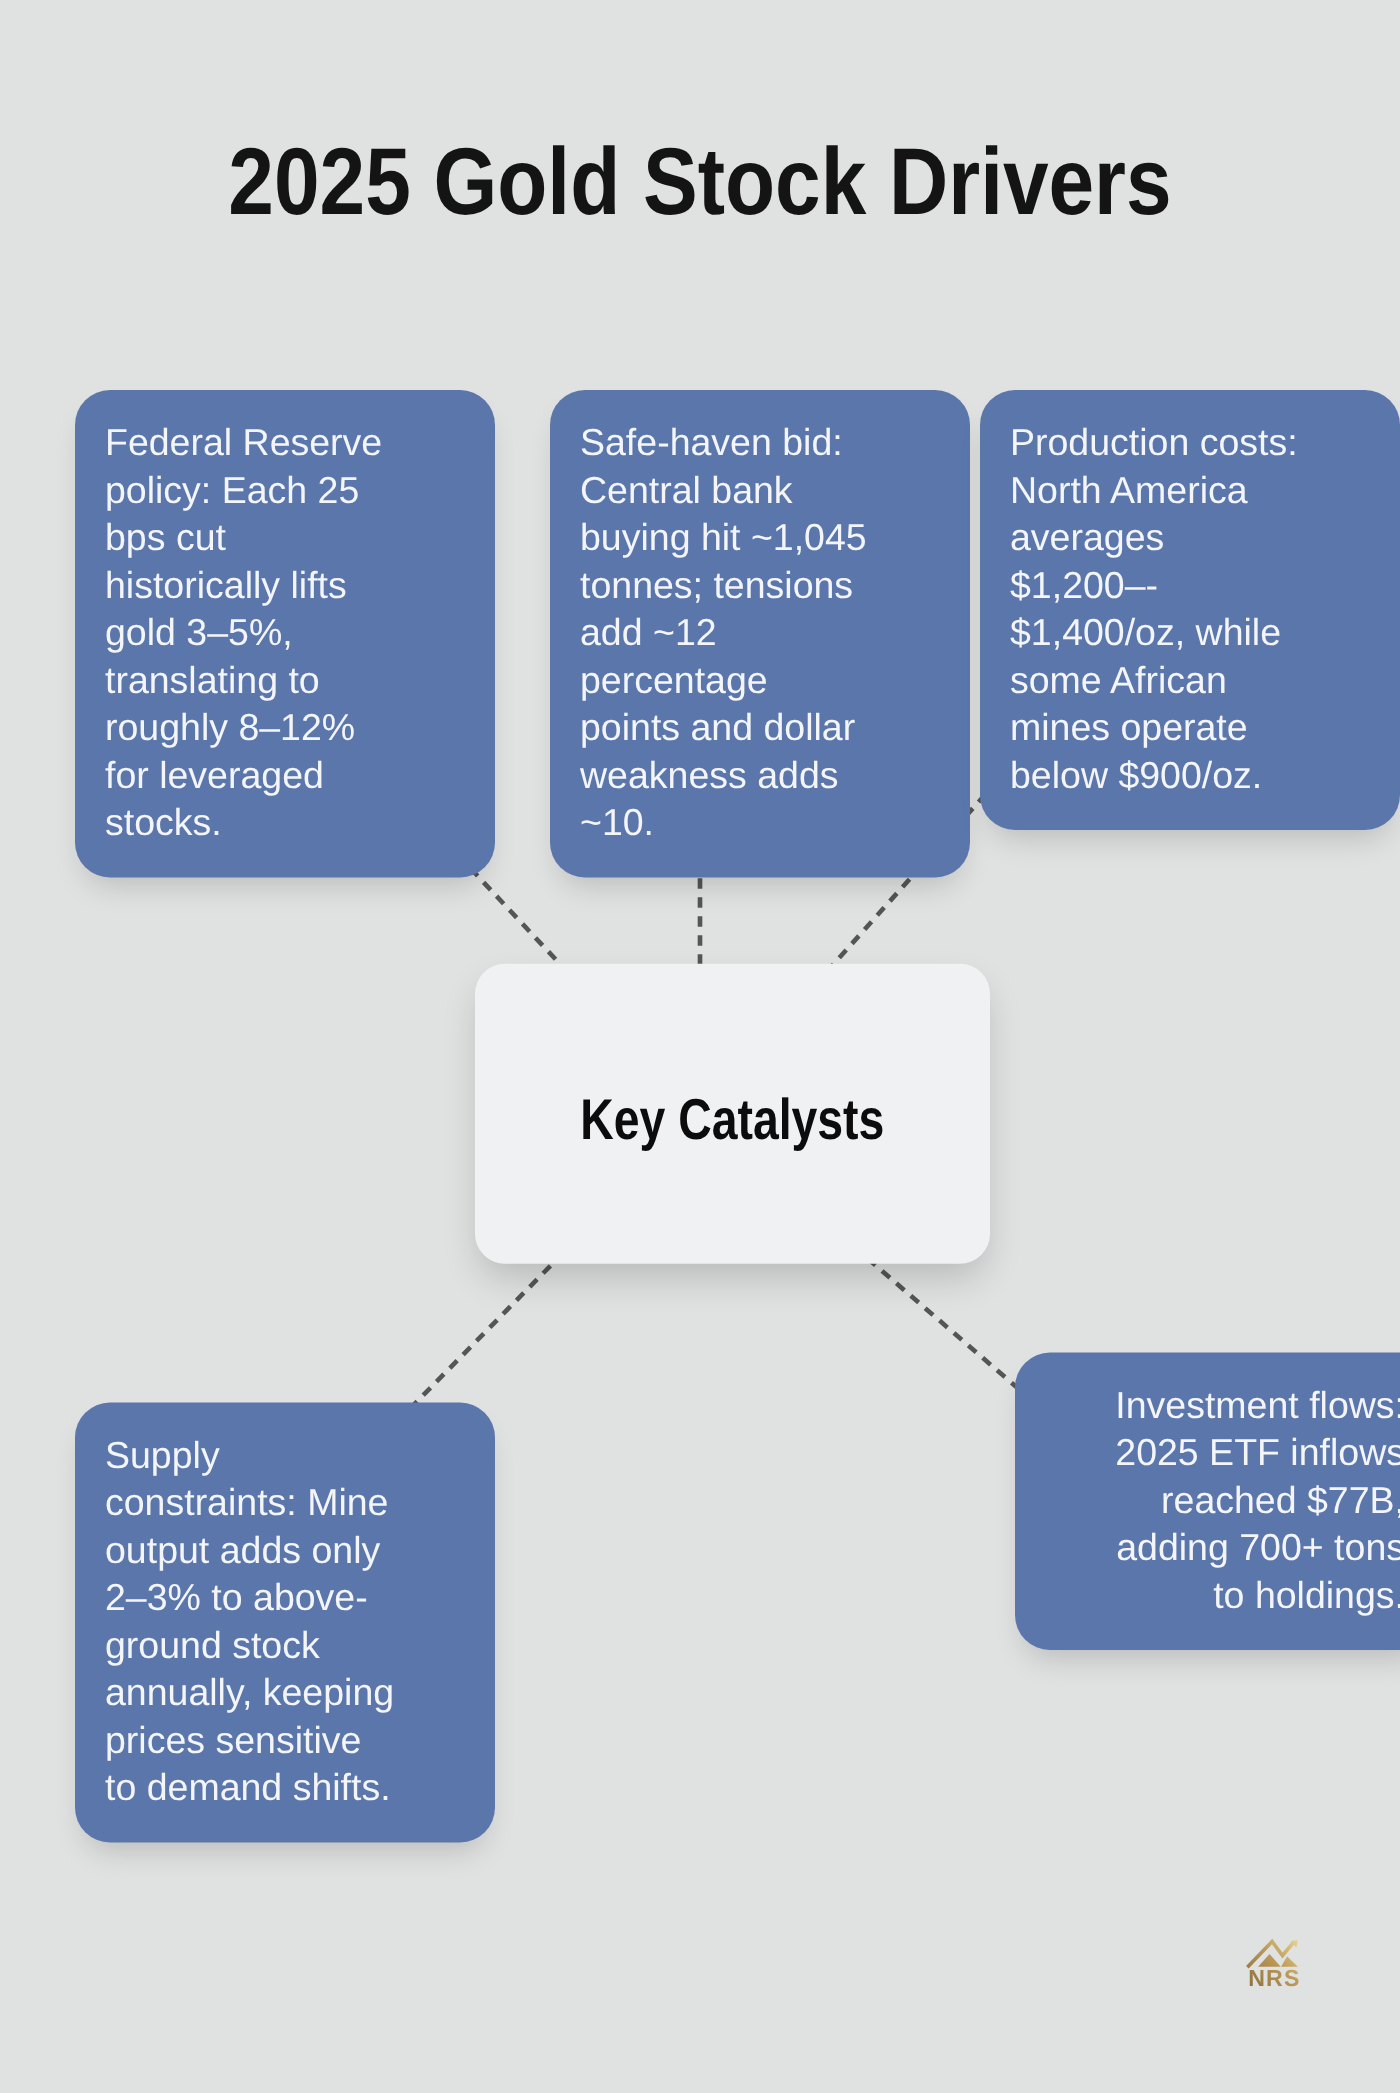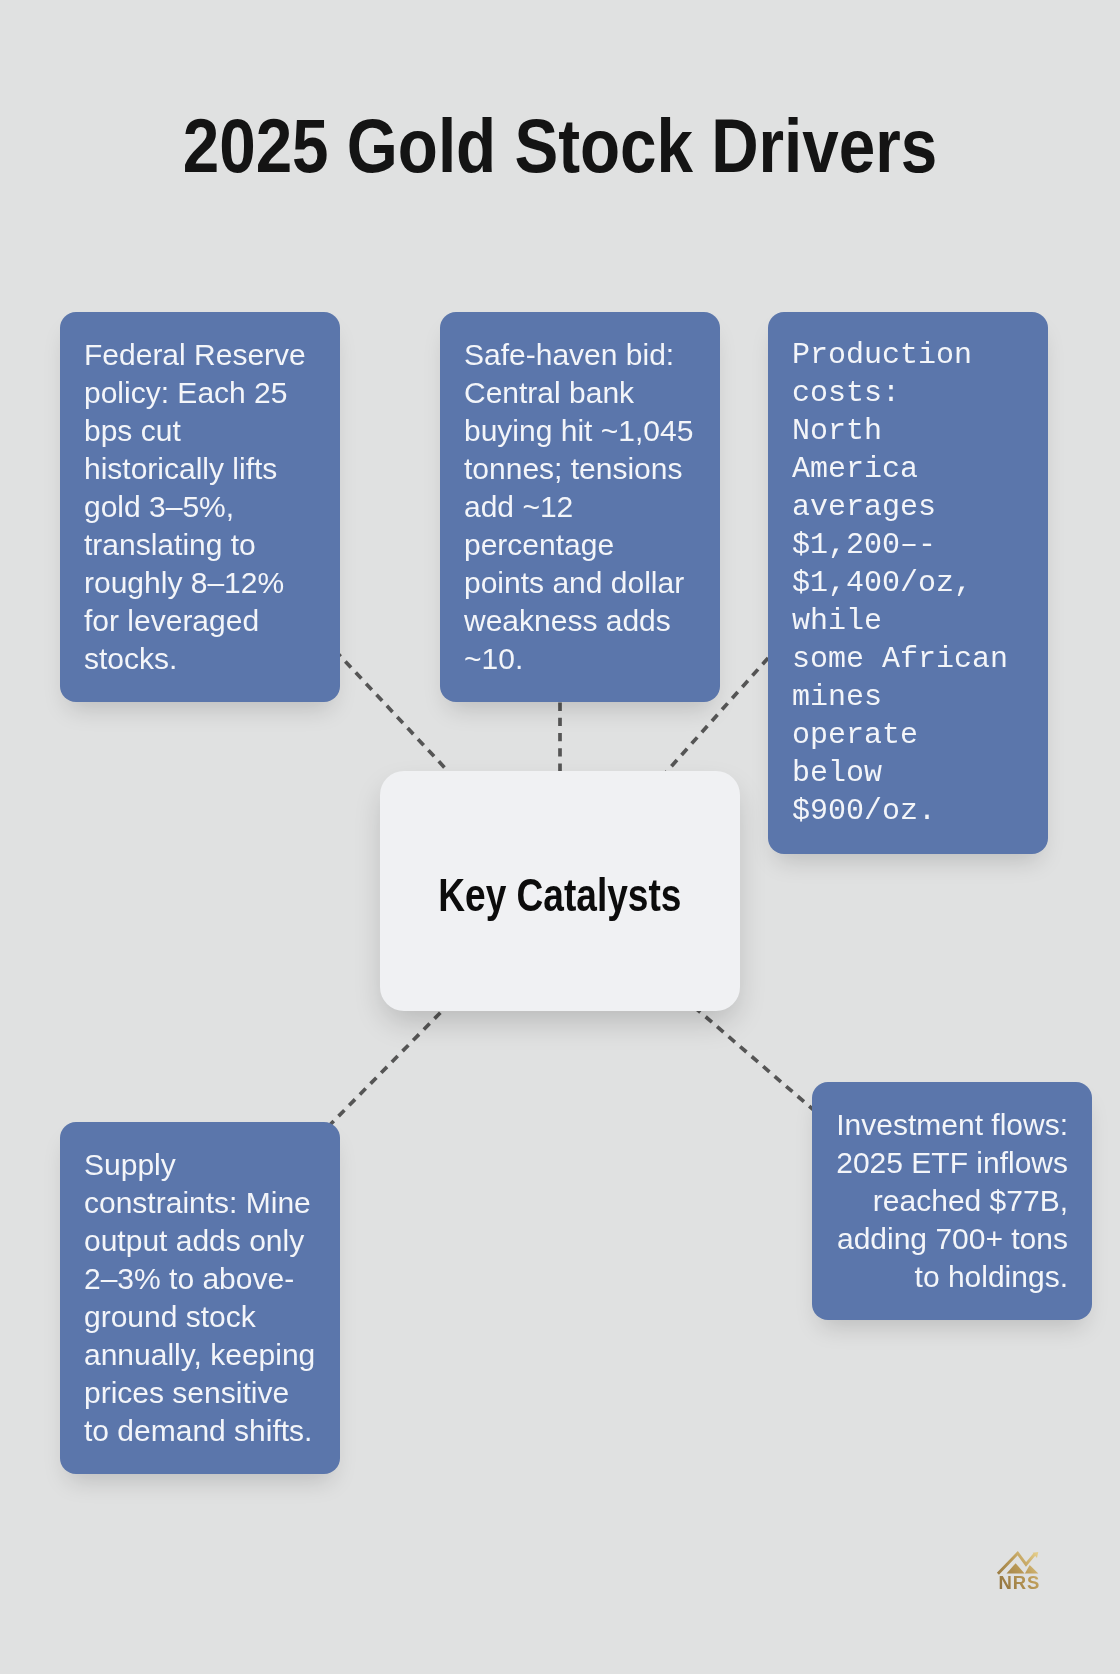--- a/index.html
+++ b/index.html
@@ -8,33 +8,33 @@
     background:#e0e1e1;
     font-family:"Liberation Sans", sans-serif;
   }
   #lines{position:absolute;left:0;top:0;z-index:1;}
   h1{
     position:absolute;left:0;top:108px;width:1120px;margin:0;
     text-align:center;font-size:76px;line-height:76px;font-weight:700;color:#141414;
     transform:scaleX(0.863);
   }
   .card{
-    position:absolute;width:280px;box-sizing:border-box;
-    background:#5b76ab;border-radius:16px;
+    position:absolute;width:336px;box-sizing:border-box;
+    background:#5b76ab;border-radius:28px;
     padding:24px 24px;color:#f3f5f9;
     font-size:30px;line-height:38px;z-index:2;
     box-shadow:0 14px 24px -8px rgba(0,0,0,0.17);
   }
   #c1{left:60px;top:312px;}
   #c2{left:440px;top:312px;}
-  #c3{left:768px;top:312px;font-family:Liberation Mono, monospace;}
+  #c3{left:784px;top:312px;}
   #c4{left:60px;top:1082px;margin-top:40px;}
   #c5{left:812px;top:1082px;text-align:right;}
   #center{
-    position:absolute;left:380px;top:771px;width:360px;height:240px;
+    position:absolute;left:380px;top:771px;width:412px;height:240px;
     background:#f0f1f3;border-radius:24px;z-index:2;
     display:flex;align-items:center;justify-content:center;
     box-shadow:0 14px 30px -4px rgba(0,0,0,0.18);
   }
   #center span{font-size:46px;line-height:46px;font-weight:700;color:#0c0c0c;transform:scaleX(0.806);position:relative;top:4px;}
   #logo{position:absolute;left:994px;top:1548px;z-index:2;}
 </style>
 </head>
 <body>
 <svg id="lines" width="1120" height="1674" viewBox="0 0 1120 1674">

